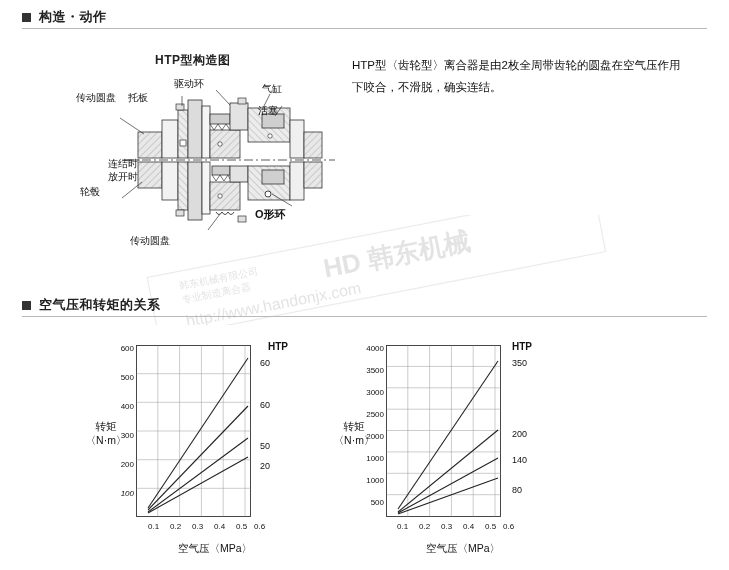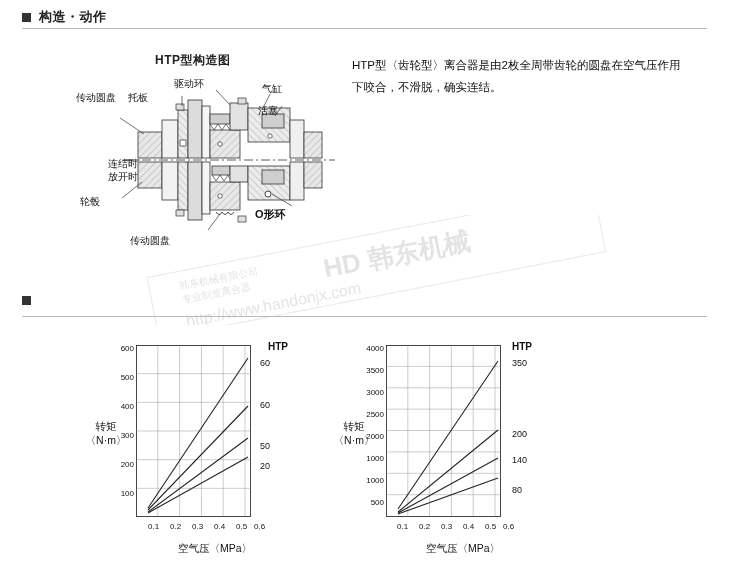--- a/index.html
+++ b/index.html
@@ -193,56 +193,57 @@
 
 <div class="label" style="left:174px; top:78px;">驱动环</div>
 <div class="label" style="left:128px; top:92px;">托板</div>
 <div class="label" style="left:262px; top:83px;">气缸</div>
 <div class="label" style="left:258px; top:105px;">活塞</div>
 <div class="label" style="left:76px; top:92px;">传动圆盘</div>
 <div class="label" style="left:108px; top:158px;">
   <span>连结时</span><br>
   <span>放开时</span>
 </div>
-<div class="label" style="left:80px; top:196px;">轮毂</div>
+<div class="label" style="left:80px; top:186px;">轮毂</div>
 <div class="label" style="left:255px; top:208px; font-weight:bold; font-size:11px;"><span>O形环</span></div>
 <div class="label" style="left:130px; top:235px;">传动圆盘</div>
 
 <div class="desc" style="left:352px; top:55px;">HTP型〈齿轮型〉离合器是由2枚全周带齿轮的圆盘在空气压作用下咬合，不滑脱，确实连结。</div>
 
 <div class="wm" style="left:140px; top:215px;">
   <svg width="480" height="110" viewBox="0 0 480 110">
     <g transform="rotate(-11 240 55)">
       <rect x="10" y="18" width="455" height="62" fill="none" stroke="#d8d8d8" stroke-width="1.2"></rect>
       <text class="wm-text" x="185" y="52" font-size="26" font-weight="bold">HD 韩东机械</text>
       <text class="wm-text" x="40" y="74" font-size="16">http://www.handonjx.com</text>
       <text class="wm-text" x="40" y="36" font-size="10">韩东机械有限公司</text>
       <text class="wm-text" x="40" y="50" font-size="10">专业制造离合器</text>
     </g>
   </svg>
 </div>
 
 <div class="section-head" style="left:22px; top:296px;">
   <span class="marker"></span>
+  <span class="title">空气压和转矩的关系</span>
 </div>
 <div class="section-rule" style="left:22px; top:316px; width:685px;"></div>
 
 <div class="chart-name" style="left:268px; top:341px;">HTP</div>
 <div class="axis-title" style="left:80px; top:420px; width:52px;">
   <span>转矩</span><br>
   <span>〈N·m〉</span>
 </div>
 <div class="axis-title" style="left:150px; top:542px; width:130px;">空气压〈MPa〉</div>
 
 <div class="tick y" style="left:112px; top:344px; width:22px;">600</div>
 <div class="tick y" style="left:112px; top:373px; width:22px;">500</div>
 <div class="tick y" style="left:112px; top:402px; width:22px;">400</div>
 <div class="tick y" style="left:112px; top:431px; width:22px;">300</div>
 <div class="tick y" style="left:112px; top:460px; width:22px;">200</div>
-<div class="tick y" style="left:112px; top:489px; width:22px;">100</div>
+<div class="tick y" style="left:112px; top:489px; width:22px;font-style:italic;">100</div>
 
 <div class="tick" style="left:148px; top:522px;">0.1</div>
 <div class="tick" style="left:170px; top:522px;">0.2</div>
 <div class="tick" style="left:192px; top:522px;">0.3</div>
 <div class="tick" style="left:214px; top:522px;">0.4</div>
 <div class="tick" style="left:236px; top:522px;">0.5</div>
 <div class="tick" style="left:254px; top:522px;">0.6</div>
 
 <div class="series-label" style="left:260px; top:358px;">60</div>
 <div class="series-label" style="left:260px; top:400px;">60</div>

